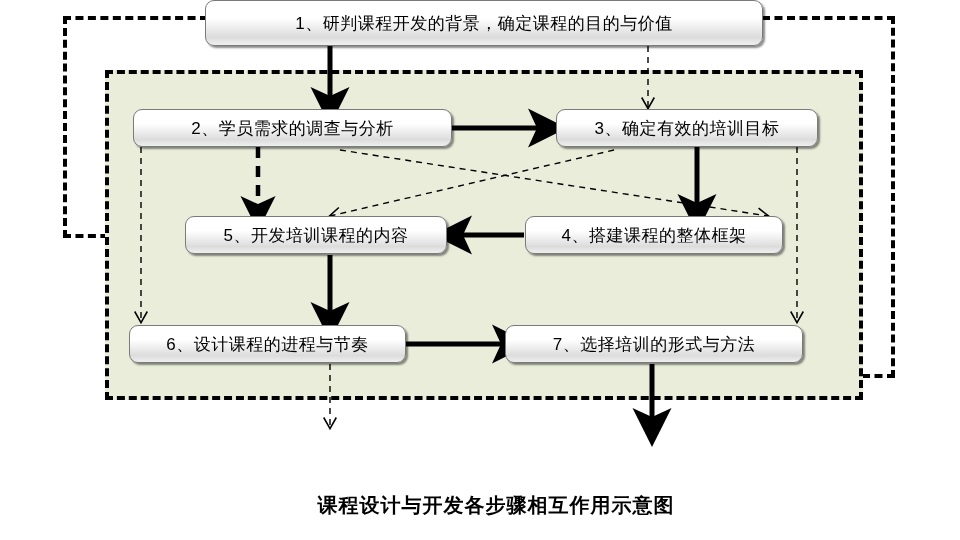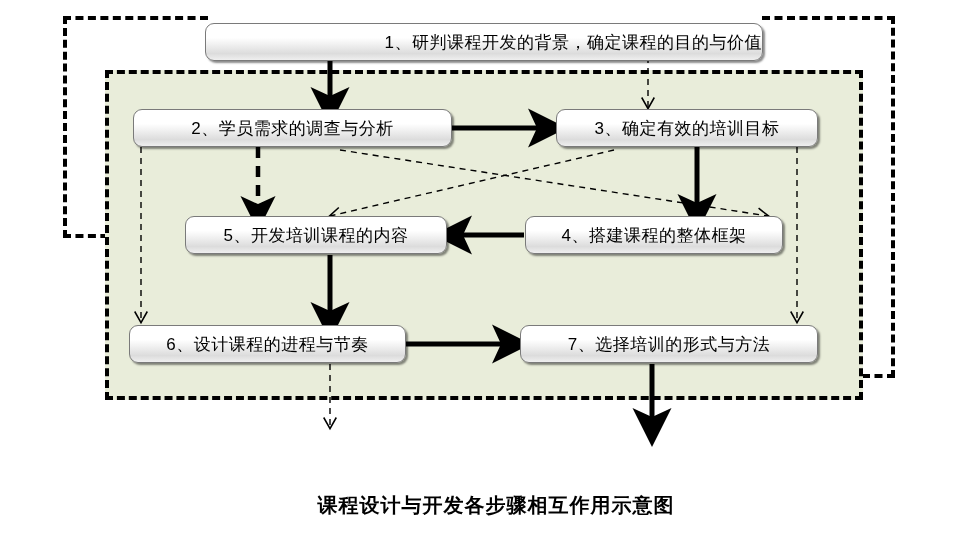--- a/index.html
+++ b/index.html
@@ -124,21 +124,21 @@
 
     <g>
       <line x1="330" y1="364" x2="330" y2="428" stroke="#000" stroke-width="1.4" stroke-dasharray="6,5" marker-end="url(#ahThin)"></line>
     </g>
 
     <g>
       <line x1="652" y1="364" x2="652" y2="428" stroke="#000" stroke-width="5" marker-end="url(#ahBold)"></line>
     </g>
   </svg>
 
-  <div class="node wide" style="left:205px;top:23px;width:558px;height:38px;justify-content:flex-end;">
+  <div class="node wide" style="left:205px;top:0;width:558px;height:46px;">
     <span class="node-label">1、研判课程开发的背景，确定课程的目的与价值</span>
   </div>
 
   <div class="node" style="left:133px;top:109px;width:319px;height:38px;">
     <span class="node-label">2、学员需求的调查与分析</span>
   </div>
 
   <div class="node" style="left:556px;top:109px;width:262px;height:38px;">
     <span class="node-label">3、确定有效的培训目标</span>
   </div>
@@ -148,20 +148,20 @@
   </div>
 
   <div class="node" style="left:185px;top:216px;width:262px;height:38px;">
     <span class="node-label">5、开发培训课程的内容</span>
   </div>
 
   <div class="node" style="left:129px;top:325px;width:277px;height:38px;">
     <span class="node-label">6、设计课程的进程与节奏</span>
   </div>
 
-  <div class="node" style="left:520px;top:325px;width:298px;height:38px;">
+  <div class="node" style="left:505px;top:325px;width:298px;height:38px;">
     <span class="node-label">7、选择培训的形式与方法</span>
   </div>
 
 
   <div class="caption">课程设计与开发各步骤相互作用示意图</div>
 
 </div>
 
 </body></html>

